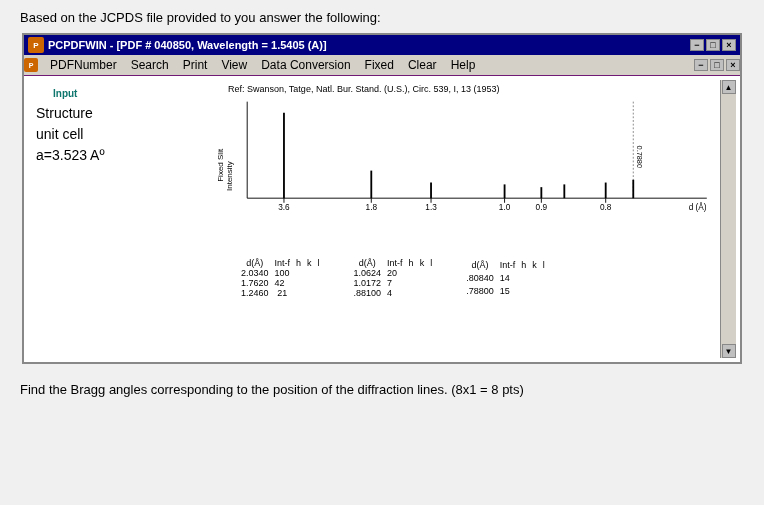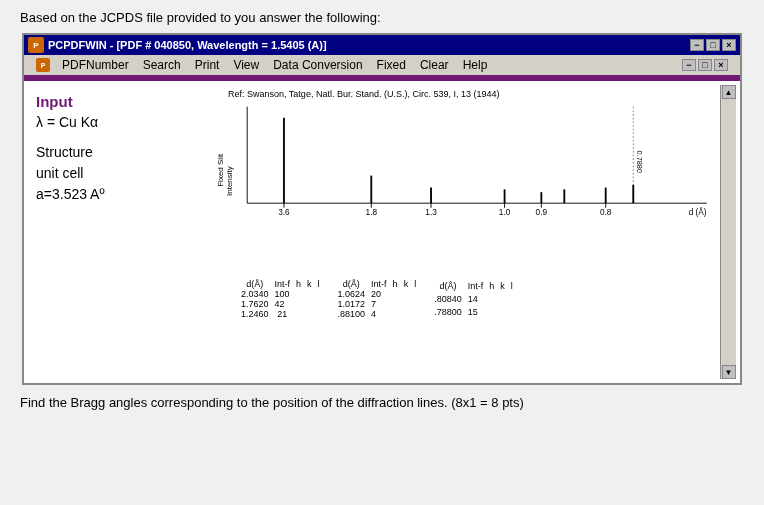--- a/index.html
+++ b/index.html
@@ -44,46 +44,47 @@
       font-size: 9px;
       display: flex;
       align-items: center;
       justify-content: center;
       cursor: pointer;
       color: #000;
       font-weight: bold;
     }
     .menu-bar {
       background: #d4d0c8;
-      border-bottom: 6px solid #701a75;
-      padding: 2px 12px;
+      border-bottom: 1px solid #701a75;
+      padding: 2px 0;
       display: flex;
       gap: 10px;
       font-size: 12px;
       align-items: center;
     }
     .menu-item {
       cursor: pointer;
       padding: 1px 2px;
     }
     .content-area {
       display: flex;
       background: #fff;
       padding: 4px;
     }
     .left-panel {
       width: 170px;
       padding: 8px;
       flex-shrink: 0;
     }
     .input-label {
-      color: #701a75;
+      color: #0f766e;
       font-weight: bold;
-      font-size: 15px;
+      font-size: 10px;
       margin-bottom: 4px;
+      margin-left: 17px;
     }
     .lambda-line {
       font-size: 14px;
       margin-bottom: 12px;
     }
     .structure-text {
       font-size: 14px;
       line-height: 1.5;
     }
     .chart-area {
@@ -111,23 +112,23 @@
       line-height: 1.1;
       white-space: pre;
     }
     .chart-svg-area {
       flex: 1;
       position: relative;
     }
     .data-table {
       display: flex;
       margin-left: 40px;
-      margin-top: 18px;
+      margin-top: 2px;
       font-size: 9px;
-      gap: 0;
+      gap: 16px;
     }
     .bottom-text {
       font-size: 13px;
       margin-top: 10px;
     }
     .menu-logo {
       display: flex;
       align-items: center;
       gap: 3px;
     }
@@ -179,30 +180,29 @@
       <div class="title-bar-btn" style="background:#c0c0c0;color:#000;">−</div>
       <div class="title-bar-btn" style="background:#c0c0c0;color:#000;">□</div>
       <div class="title-bar-btn" style="background:#c0c0c0;color:#000;">×</div>
     </div>
   </div>
 
   <div class="content-area">
 
     <div class="left-panel">
       <div class="input-label">Input</div>
-      <div class="lambda-line">λ = Cu Kα</div>
       <div class="structure-text">
         <div>Structure</div>
         <div>unit cell</div>
         <div>a=3.523 Aº</div>
       </div>
     </div>
 
     <div class="chart-area">
-      <div class="ref-text">Ref: Swanson, Tatge, Natl. Bur. Stand. (U.S.), Circ. 539, I, 13 (1944)</div>
+      <div class="ref-text">Ref: Swanson, Tatge, Natl. Bur. Stand. (U.S.), Circ. 539, I, 13 (1953)</div>
 
       <div class="chart-container">
 
         <div class="y-axis-label">
           <span style="writing-mode:vertical-rl;transform:rotate(180deg);font-size:8px;white-space:pre-line;">Fixed Slit
 Intensity</span>
         </div>
 
         <div class="chart-svg-area">
           <svg width="100%" height="140" viewBox="0 0 520 140">
@@ -347,13 +347,13 @@
     </div>
 
     <div style="width:16px;background:#d4d0c8;border-left:1px solid #888;display:flex;flex-direction:column;align-items:center;">
       <div style="background:#c0c0c0;border:1px solid #888;width:14px;height:14px;display:flex;align-items:center;justify-content:center;font-size:8px;cursor:pointer;">▲</div>
       <div style="flex:1;background:#d4d0c8;"></div>
       <div style="background:#c0c0c0;border:1px solid #888;width:14px;height:14px;display:flex;align-items:center;justify-content:center;font-size:8px;cursor:pointer;">▼</div>
     </div>
   </div>
 </div>
 
-<p class="bottom-text" style="margin-top:10px;">Find the Bragg angles corresponding to the position of the diffraction lines. (8x1 = 8 pts)</p>
+<p class="bottom-text" style="margin-top:18px;">Find the Bragg angles corresponding to the position of the diffraction lines. (8x1 = 8 pts)</p>
 
 </body></html>

